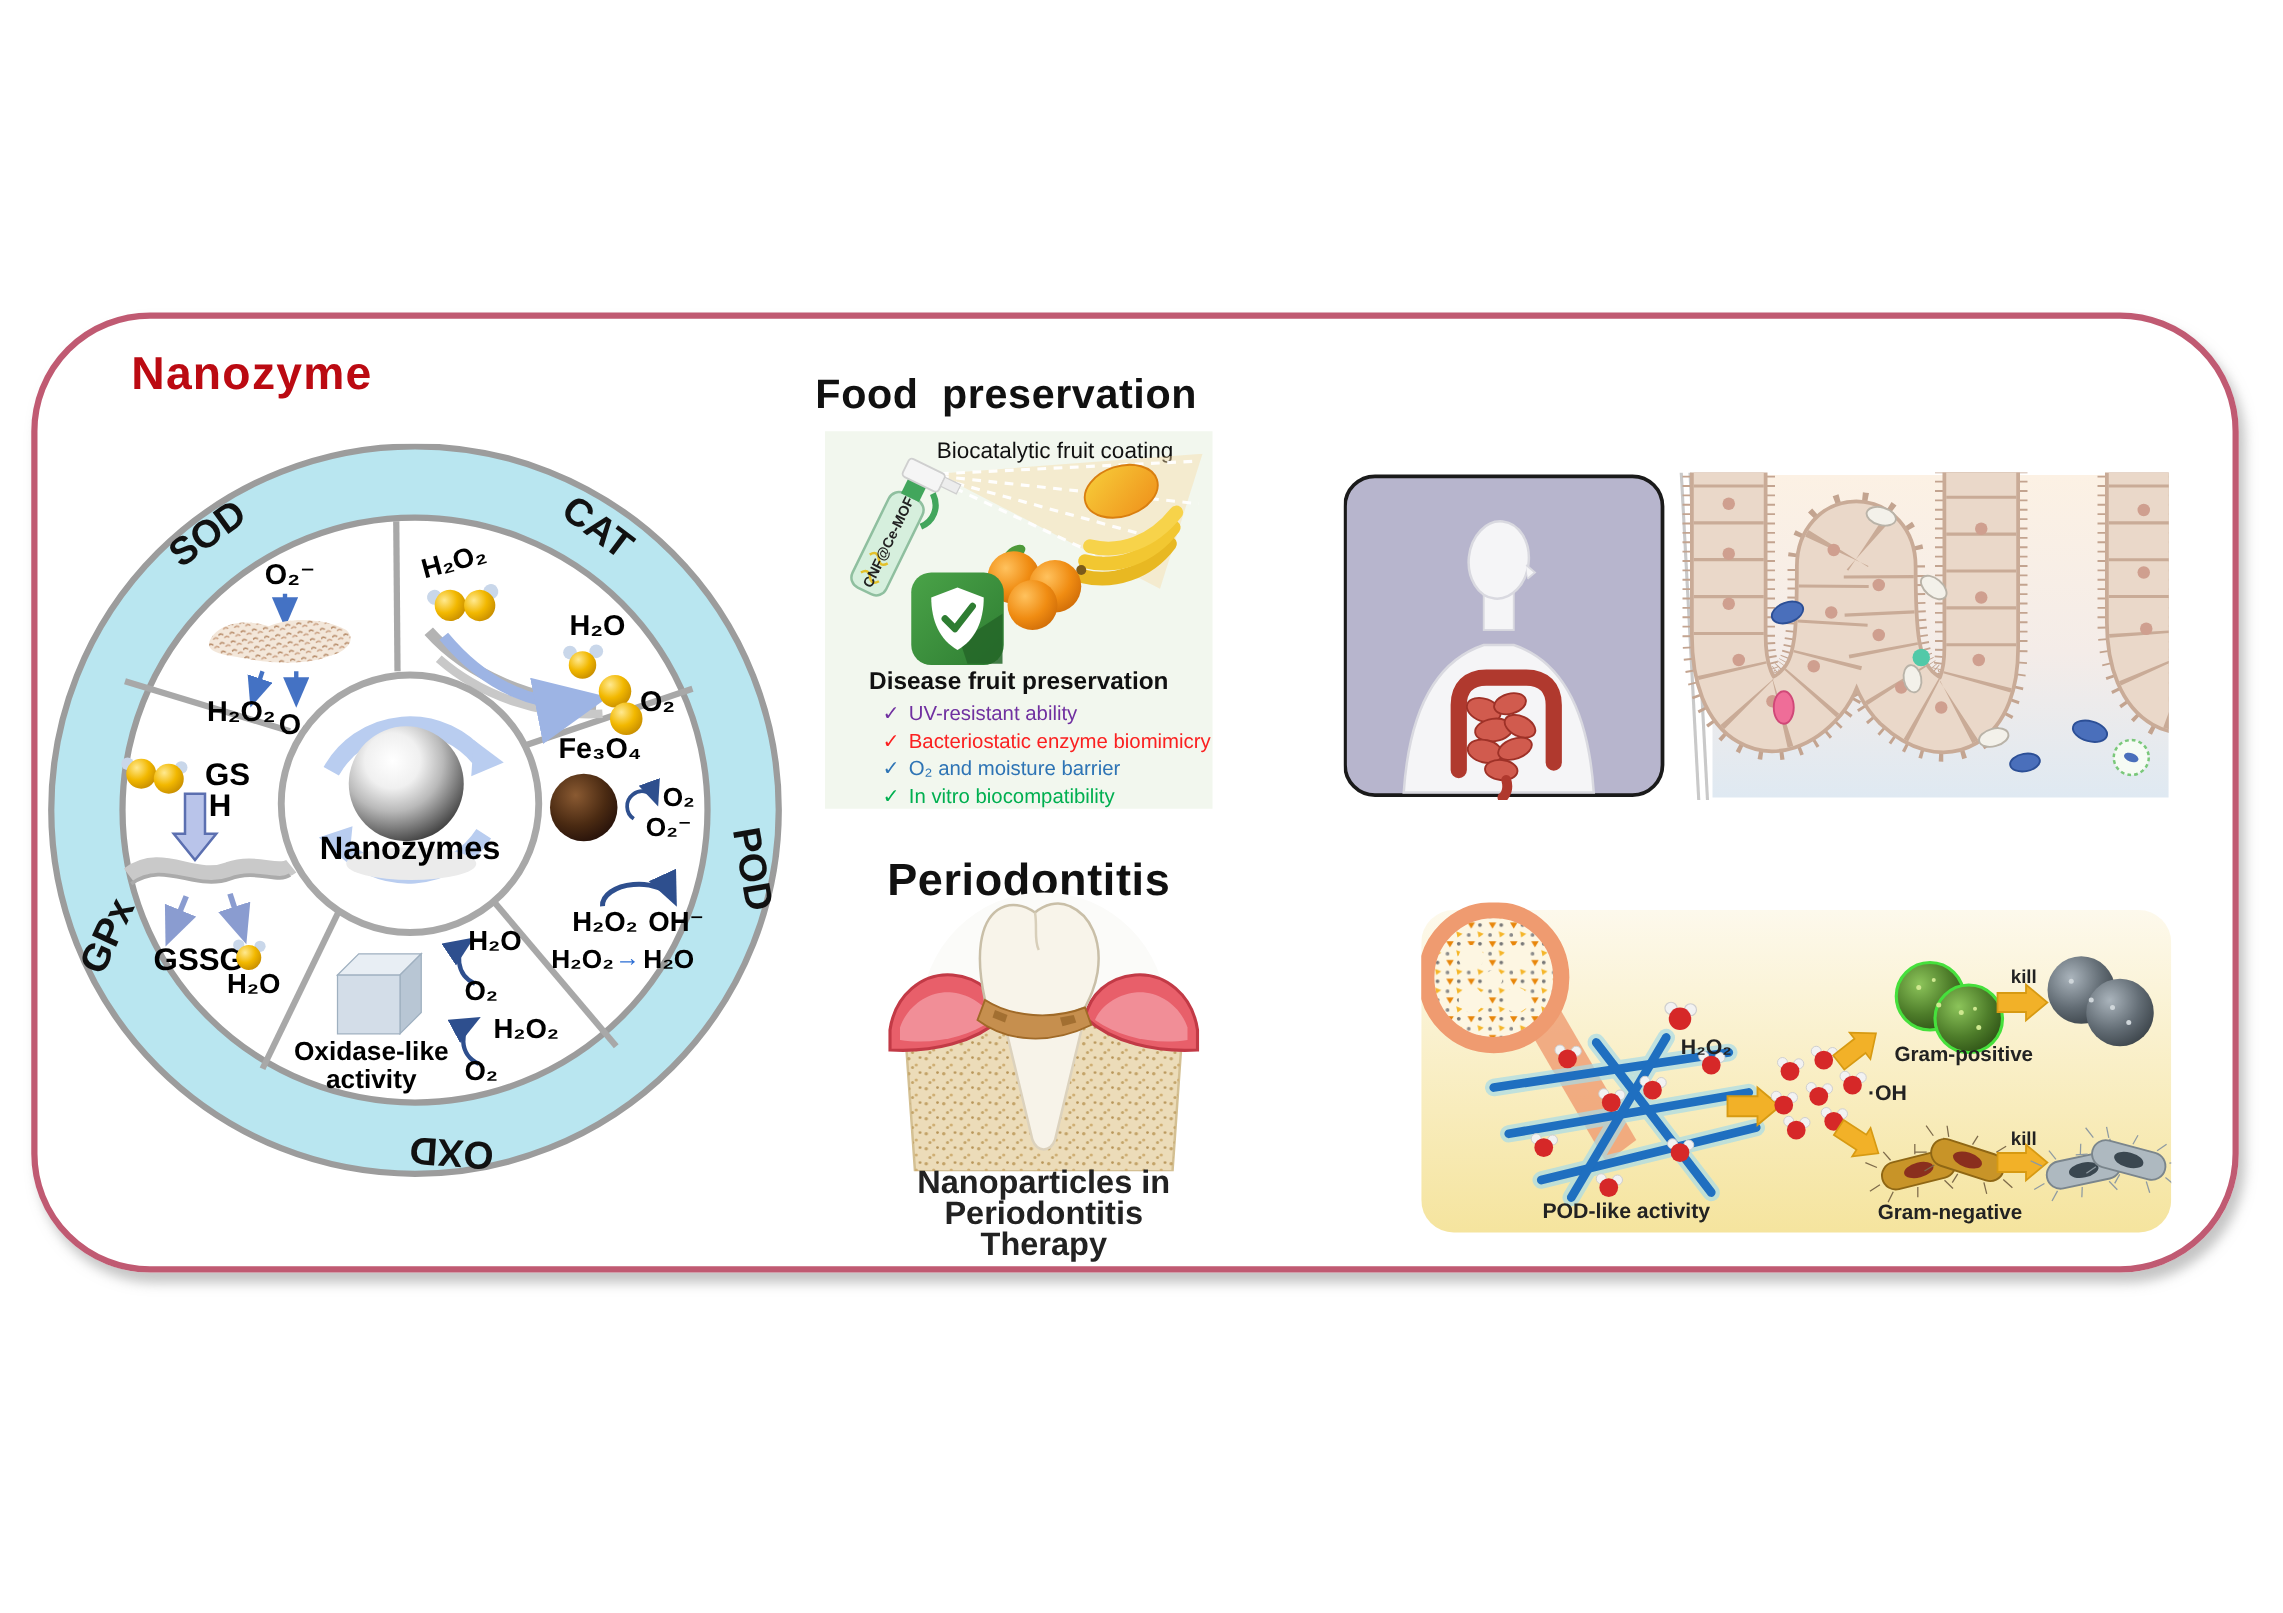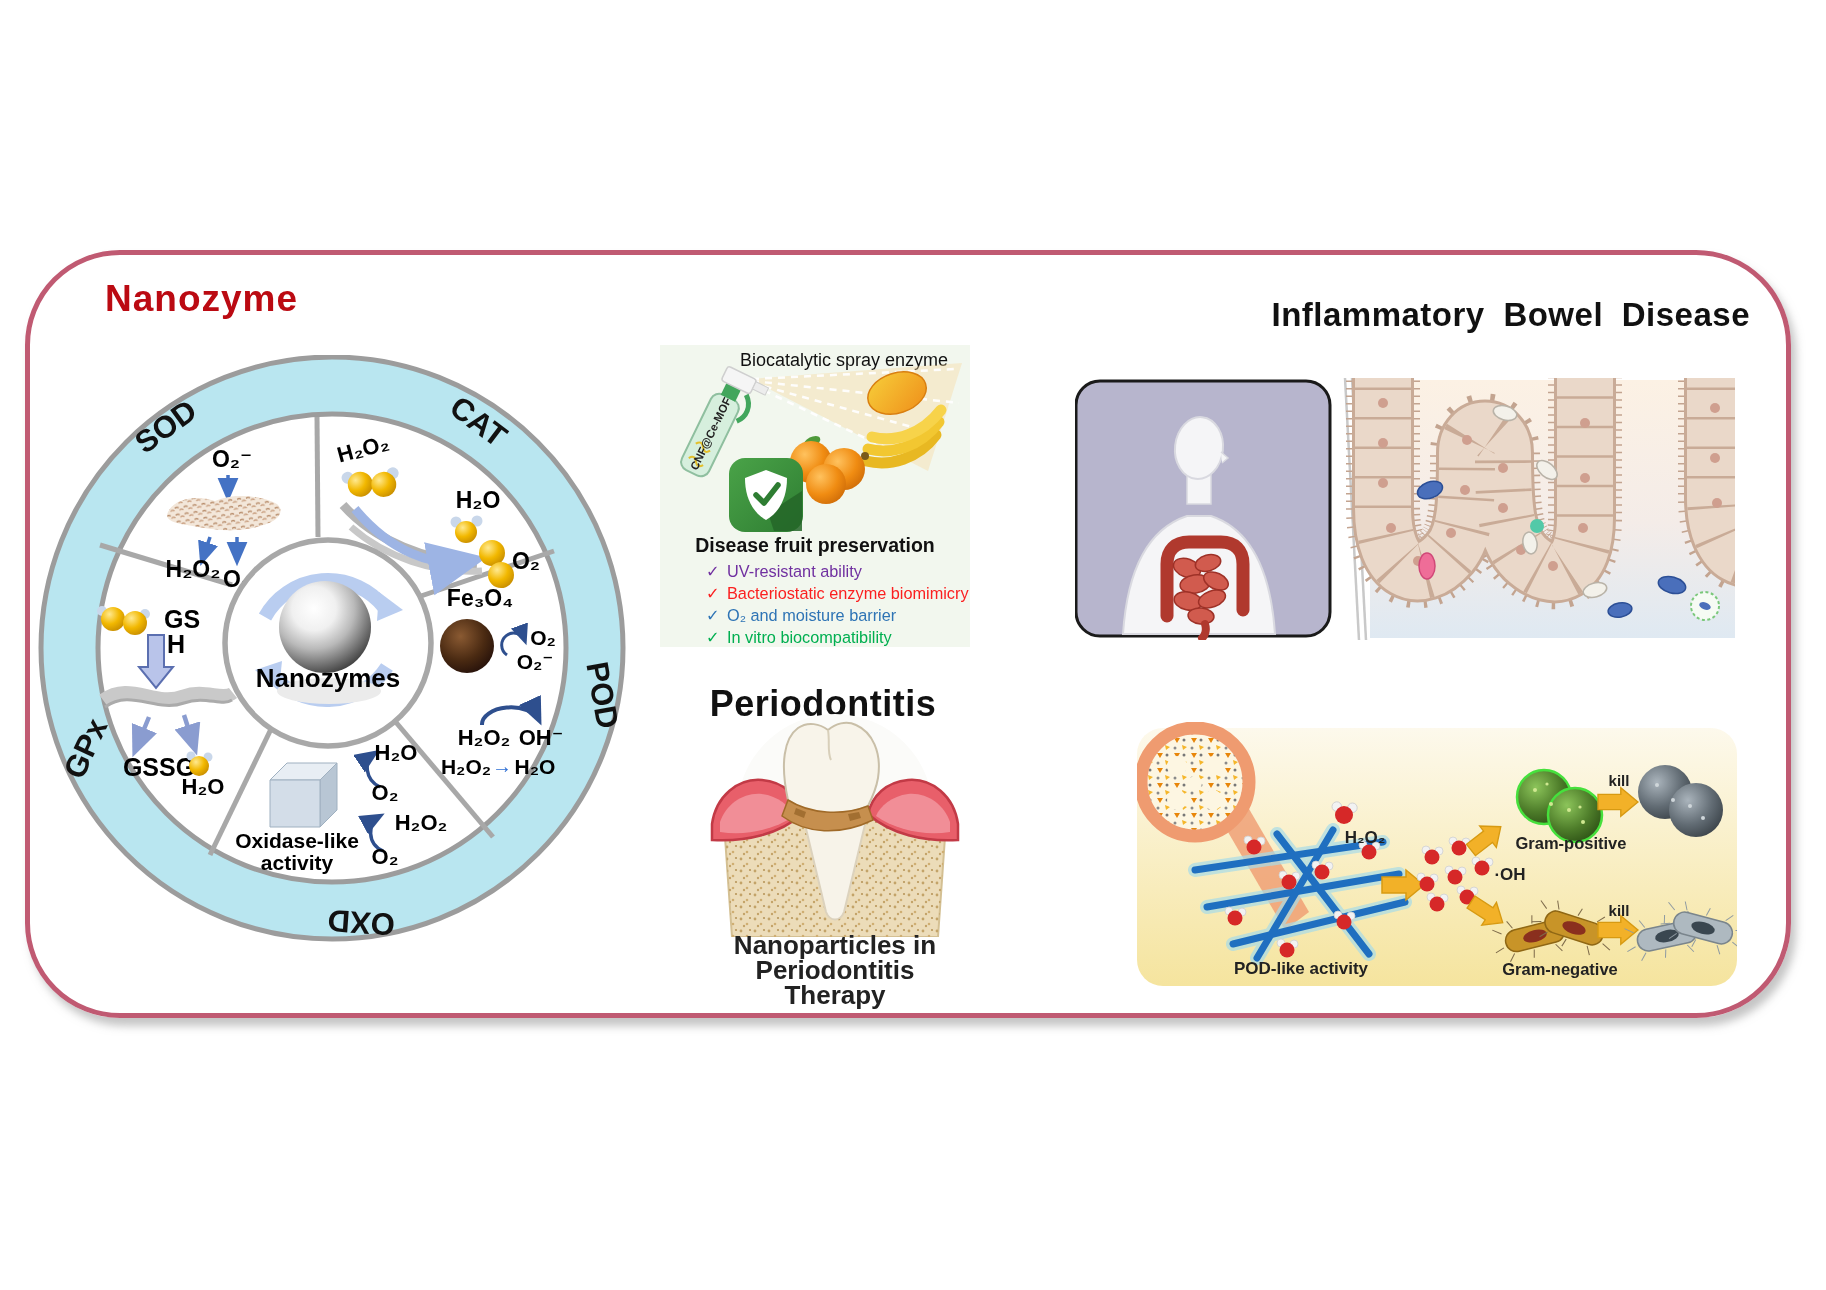--- a/index.html
+++ b/index.html
@@ -189,23 +189,24 @@
 
     <g font-size="31" font-weight="800" fill="#111" text-anchor="middle">
       <text transform="translate(137,80) rotate(-36)">SOD</text>
       <text transform="translate(437,75) rotate(37)">CAT</text>
       <text transform="translate(60,398) rotate(-65)">GPx</text>
       <text transform="translate(557,342) rotate(80)">POD</text>
       <text transform="translate(327,557) rotate(184)">OXD</text>
     </g>
   </svg>
 
+  <div class="panel-title food-title">Food preservation</div>
 
   <div class="food-panel">
-    <div class="food-sub">Biocatalytic spray enzyme</div>
+    <div class="food-sub">Biocatalytic fruit coating</div>
 
     <svg class="food-art" width="310" height="170" viewBox="0 0 310 170">
       <defs>
         <radialGradient id="orangeGrad" cx="35%" cy="32%" r="75%">
           <stop offset="0%" stop-color="#ffc25e"></stop>
             <stop offset="60%" stop-color="#f08c12"></stop>
           <stop offset="100%" stop-color="#d06d08"></stop>
         </radialGradient>
         <linearGradient id="mangoGrad" x1="0" y1="0" x2="1" y2="1">
           <stop offset="0%" stop-color="#f7ce3a"></stop>
@@ -275,21 +276,20 @@
         <span class="chk-mark" style="color: rgb(46, 116, 181);">✓</span>
         <span style="color: rgb(46, 116, 181);">O₂ and moisture barrier</span>
       </div>
       <div class="chk-row">
         <span class="chk-mark" style="color: rgb(0, 175, 80);">✓</span>
         <span style="color: rgb(0, 175, 80);">In vitro biocompatibility</span>
       </div>
     </div>
   </div>
 
-  <div class="panel-title ibd-title">Inflammatory Bowel Disease</div>
 
   <svg class="ibd-art" width="660" height="262" viewBox="0 0 660 262">
     <defs>
       <linearGradient id="gutBg" x1="0" y1="0" x2="0" y2="1">
         <stop offset="0%" stop-color="#fcf1e4"></stop>
           <stop offset="55%" stop-color="#f4ece8"></stop>
         <stop offset="100%" stop-color="#dfe9f2"></stop>
       </linearGradient>
     </defs>
 

